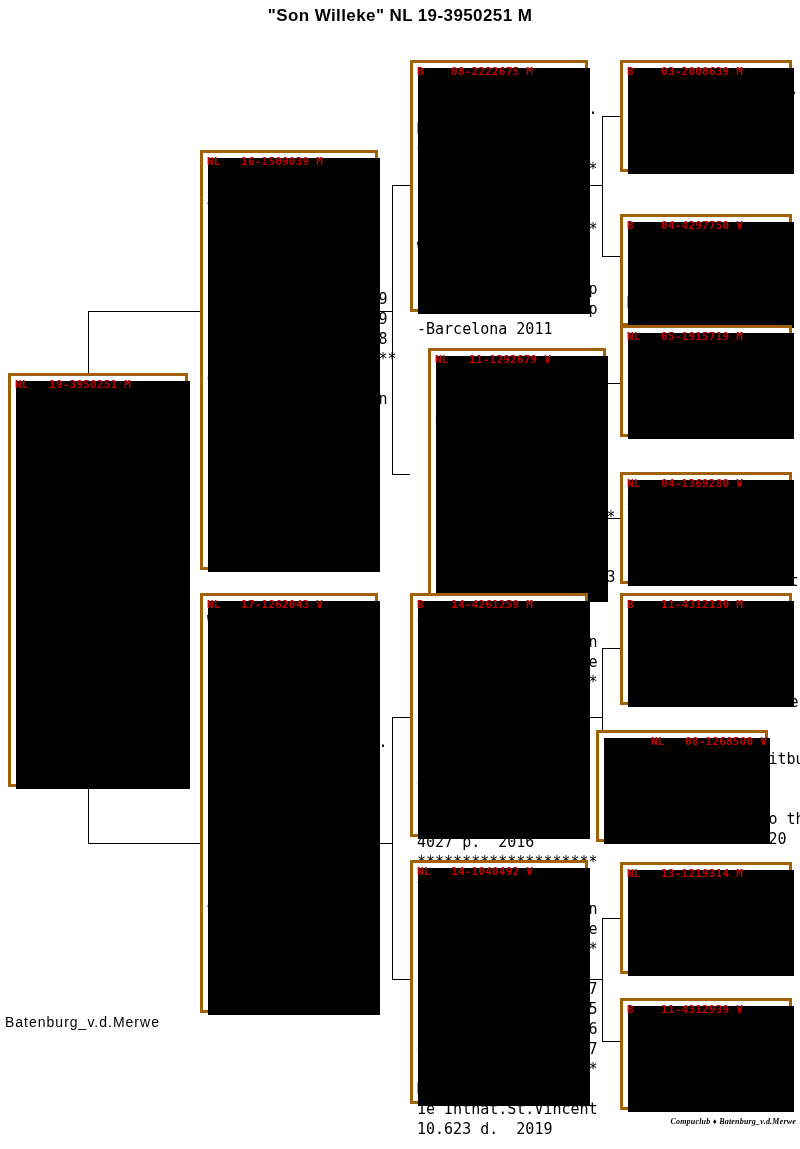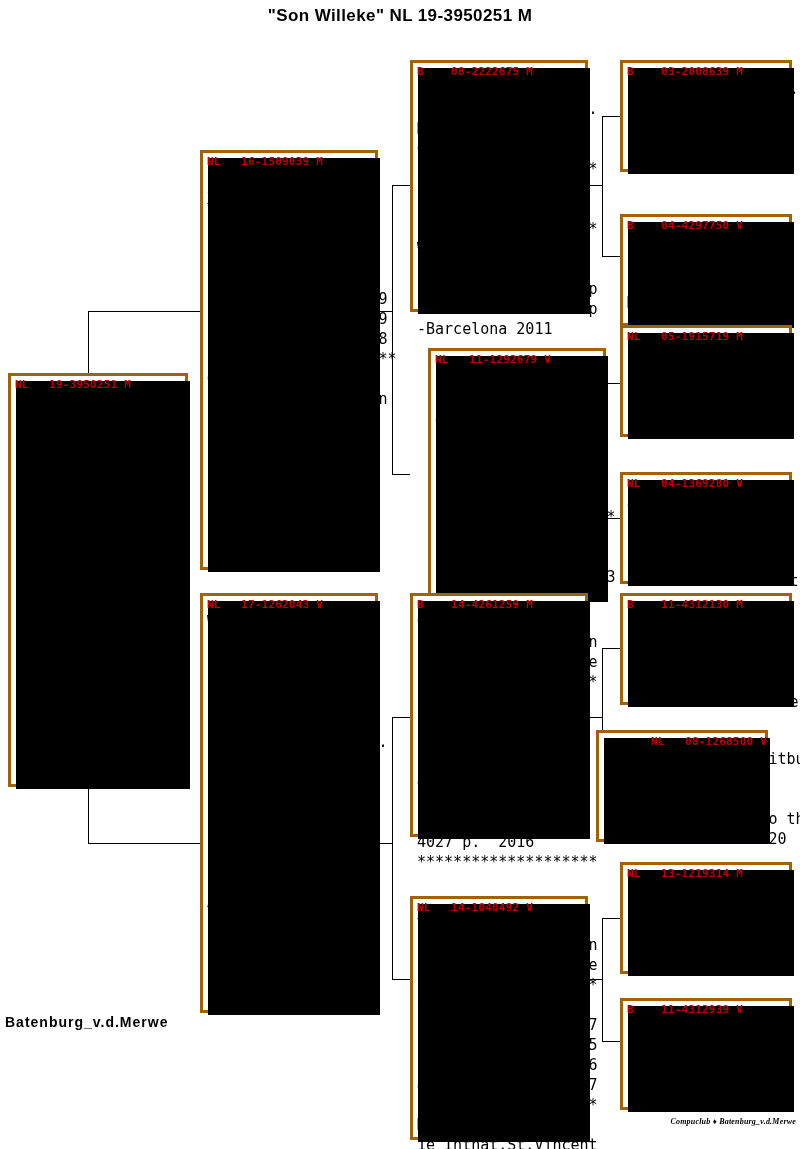--- a/index.html
+++ b/index.html
@@ -23,21 +23,21 @@
   .box:after{content:"";position:absolute;left:5px;top:5px;right:-5px;bottom:-5px;
              background:#000;z-index:-1;}
   .box .hd{color:#c00000;font-weight:700;font-size:11px;line-height:13px;
            white-space:pre;padding:2px 0 1px 4px;letter-spacing:.2px;}
   .box .bd{color:#000;font-size:15px;line-height:20px;white-space:pre;
            padding:0 0 0 4px;letter-spacing:0px;}
 
   
   .owner-name{position:absolute;left:5px;top:1014px;
               font-family:"Liberation Sans","DejaVu Sans",sans-serif;
-              font-size:14px;font-weight:700;letter-spacing:1.0px;color:#000;}
+              font-size:14px;font-weight:400;letter-spacing:1.0px;color:#000;}
   .owner-lines{position:absolute;left:5px;top:1035px;font-size:11px;
                line-height:15.6px;white-space:pre;color:#000;}
 
   .footer{position:absolute;right:4px;top:1117px;
           font-family:"Liberation Serif","DejaVu Serif",serif;
           font-style:italic;font-weight:700;font-size:8px;color:#000;
           letter-spacing:.2px;white-space:pre;}
 </style>
 </head>
 <body>
@@ -170,21 +170,21 @@
 3320 p.  2016
 316e Nat. Cahors
 5279 p.  2015
 499e Nat. Narbonne
 5338 p.  2015
 501e Nat. Perpignan
 4027 p.  2016
 ********************</div>
   </div>
 
-  <div class="box" style="left:410px;top:896px;width:178px;height:244px;">
+  <div class="box" style="left:410px;top:860px;width:178px;height:244px;">
     <div class="hd">NL   14-1040492 V</div>
     <div class="bd">Yvette
 Co-breeding Meirlaen
 Batenburg-v.d. Merwe
 ********************
 9e Nat. Cahors '15
 23e Nat.Barcelona'17
 233e Nat.Narbonne'15
 354e NatPerpignan'16
 472e NatPerpignan'17

